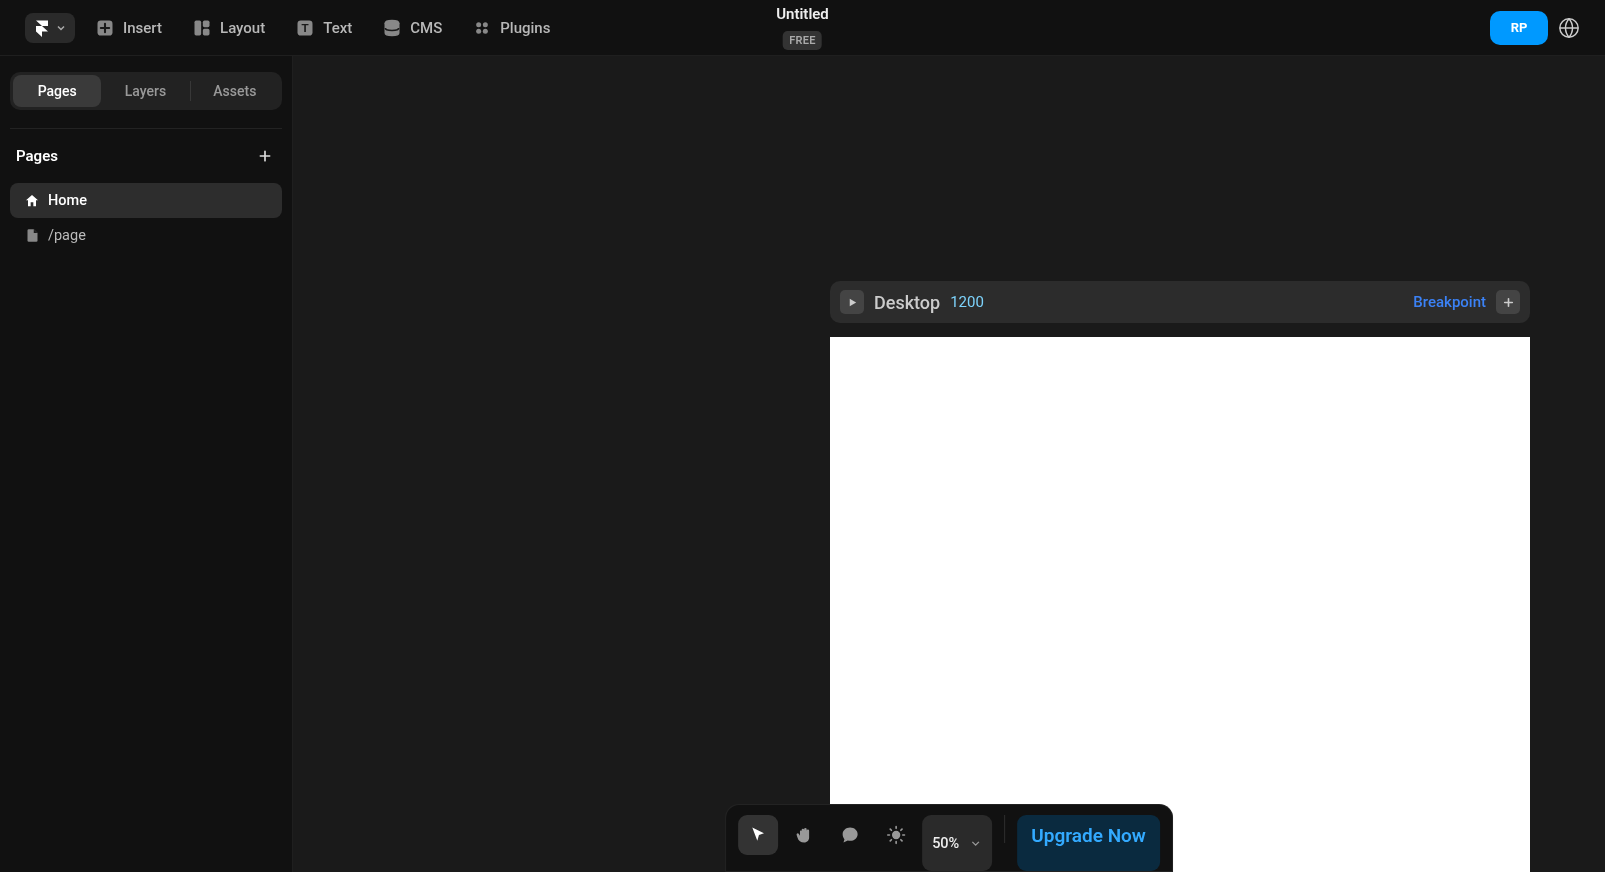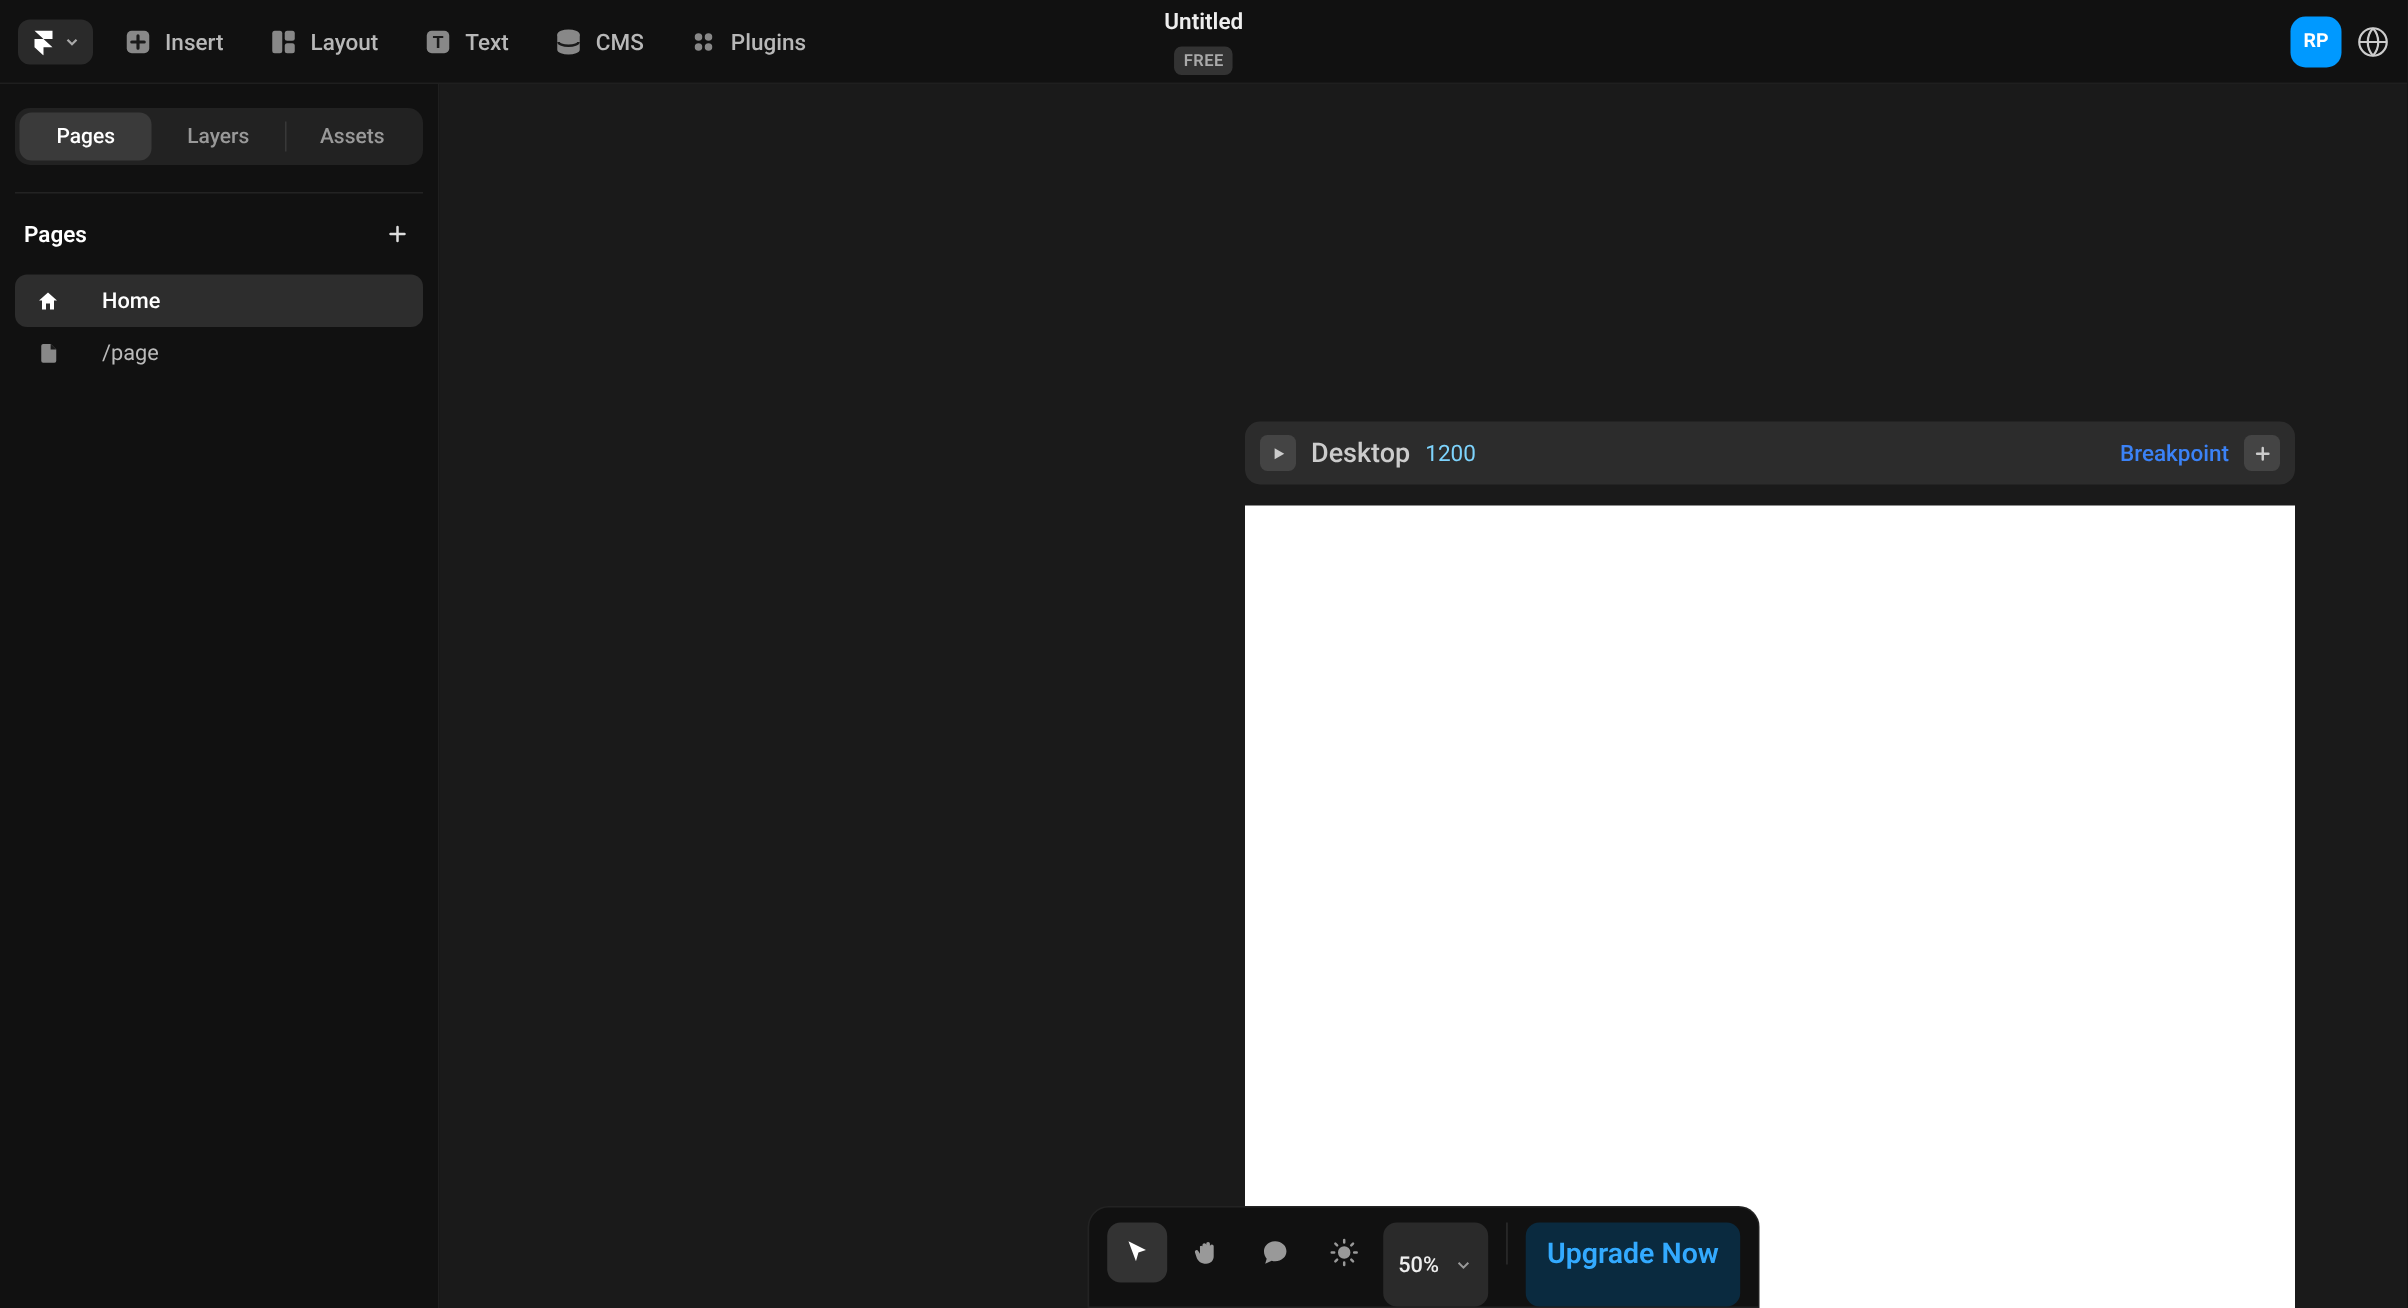--- a/index.html
+++ b/index.html
@@ -11,21 +11,21 @@
   color: #fff;
   overflow: hidden;
   position: relative;
 }
 
 
 .topbar {
   height: 56px;
   display: flex;
   align-items: center;
-  padding: 0 12px;
+  padding: 0 25px;
   border-bottom: 1px solid rgba(255,255,255,0.06);
   position: relative;
 }
 .topbar-left {
   display: flex;
   align-items: center;
   gap: 10px;
 }
 .logo-btn {
   display: flex;
@@ -74,21 +74,21 @@
   border-radius: 5px;
   letter-spacing: 0.3px;
 }
 .topbar-right {
   margin-left: auto;
   display: flex;
   align-items: center;
   gap: 10px;
 }
 .avatar {
-  width: 34px;
+  width: 58px;
   height: 34px;
   background: #0099ff;
   border-radius: 10px;
   display: flex;
   align-items: center;
   justify-content: center;
   font-weight: 700;
   font-size: 13px;
   color: #fff;
 }
@@ -159,21 +159,21 @@
   height: 22px;
   display: flex;
   align-items: center;
   justify-content: center;
   cursor: pointer;
   color: #ddd;
 }
 .page-item {
   display: flex;
   align-items: center;
-  gap: 28px;
+  gap: 8px;
   padding: 9px 14px;
   border-radius: 8px;
   font-size: 14.5px;
   cursor: pointer;
   color: #bbb;
 }
 .page-item.active {
   background: #2d2d2d;
   color: #fff;
   font-weight: 500;

